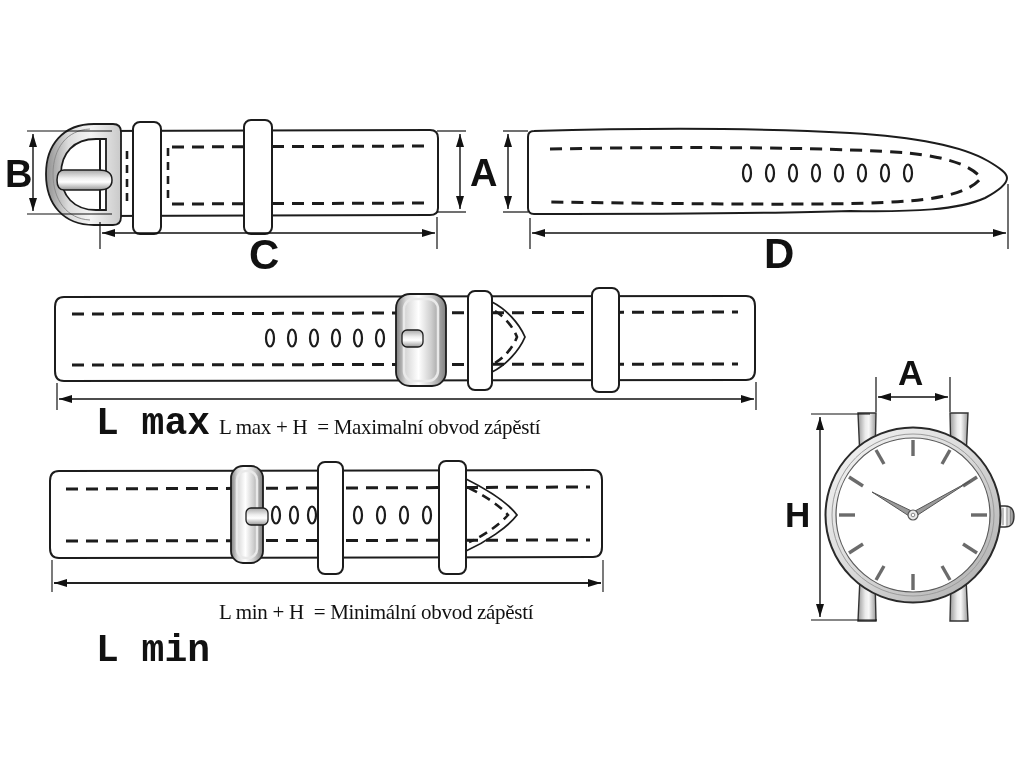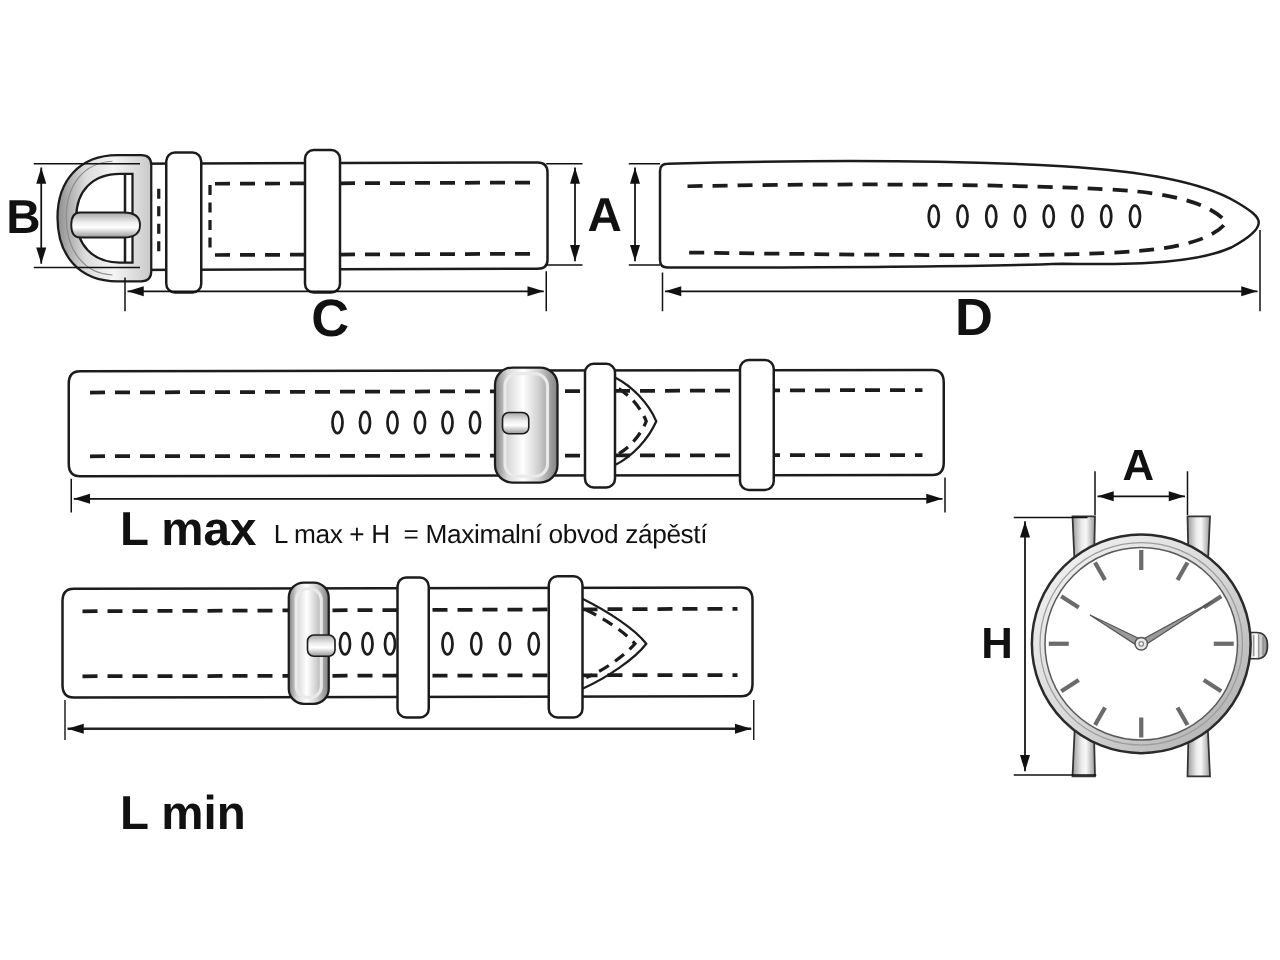--- a/index.html
+++ b/index.html
@@ -5,22 +5,22 @@
   html,body{margin:0;padding:0;background:#fff;}
   .stage{
     position:relative;width:1024px;height:768px;background:#ffffff;
     font-family:"Liberation Sans", sans-serif;overflow:hidden;
   }
   .stage svg{position:absolute;left:0;top:0;}
   .lbl{position:absolute;color:#111;line-height:1;white-space:pre;}
   .lbl-big{font-size:38px;font-weight:bold;}
   .lbl-len{font-size:42px;font-weight:bold;}
   .lbl-watch{font-size:35px;font-weight:bold;}
-  .lbl-strap{font-size:38px;font-weight:bold;}
-  .lbl-formula{font-size:21px;letter-spacing:-0.3px;}
+  .lbl-strap{font-size:38px;font-weight:bold;font-family:Liberation Mono, monospace;}
+  .lbl-formula{font-size:21px;letter-spacing:-0.3px;font-family:Liberation Serif, serif;}
 </style>
 </head>
 <body>
 
 <div class="stage">
 
 <svg width="1024" height="768" viewBox="0 0 1024 768">
   <defs>
     <marker id="arrow" viewBox="0 0 14 9" refX="13.5" refY="4.5" markerWidth="14" markerHeight="9" orient="auto-start-reverse" markerUnits="userSpaceOnUse">
       <path d="M0.5,0.5 L13.5,4.5 L0.5,8.5 Z" fill="#111"></path>
@@ -251,17 +251,18 @@
 
 <div class="lbl lbl-big" style="left:5px;top:155px;">B</div>
 <div class="lbl lbl-big" style="left:470px;top:154px;">A</div>
 <div class="lbl lbl-len" style="left:249px;top:234px;">C</div>
 <div class="lbl lbl-len" style="left:764px;top:233px;">D</div>
 
 <div class="lbl lbl-strap" style="left:96px;top:405px;">L max</div>
 <div class="lbl lbl-formula" style="left:219px;top:417px;">L max + H  = Maximalní obvod zápěstí</div>
 
 <div class="lbl lbl-strap" style="left:96px;top:592px;margin-top:40px;">L min</div>
+<div class="lbl lbl-formula" style="left:219px;top:602px;">L min + H  = Minimální obvod zápěstí</div>
 
 <div class="lbl lbl-watch" style="left:898px;top:355px;">A</div>
 <div class="lbl lbl-watch" style="left:785px;top:497px;">H</div>
 
 </div>
 
 </body></html>

